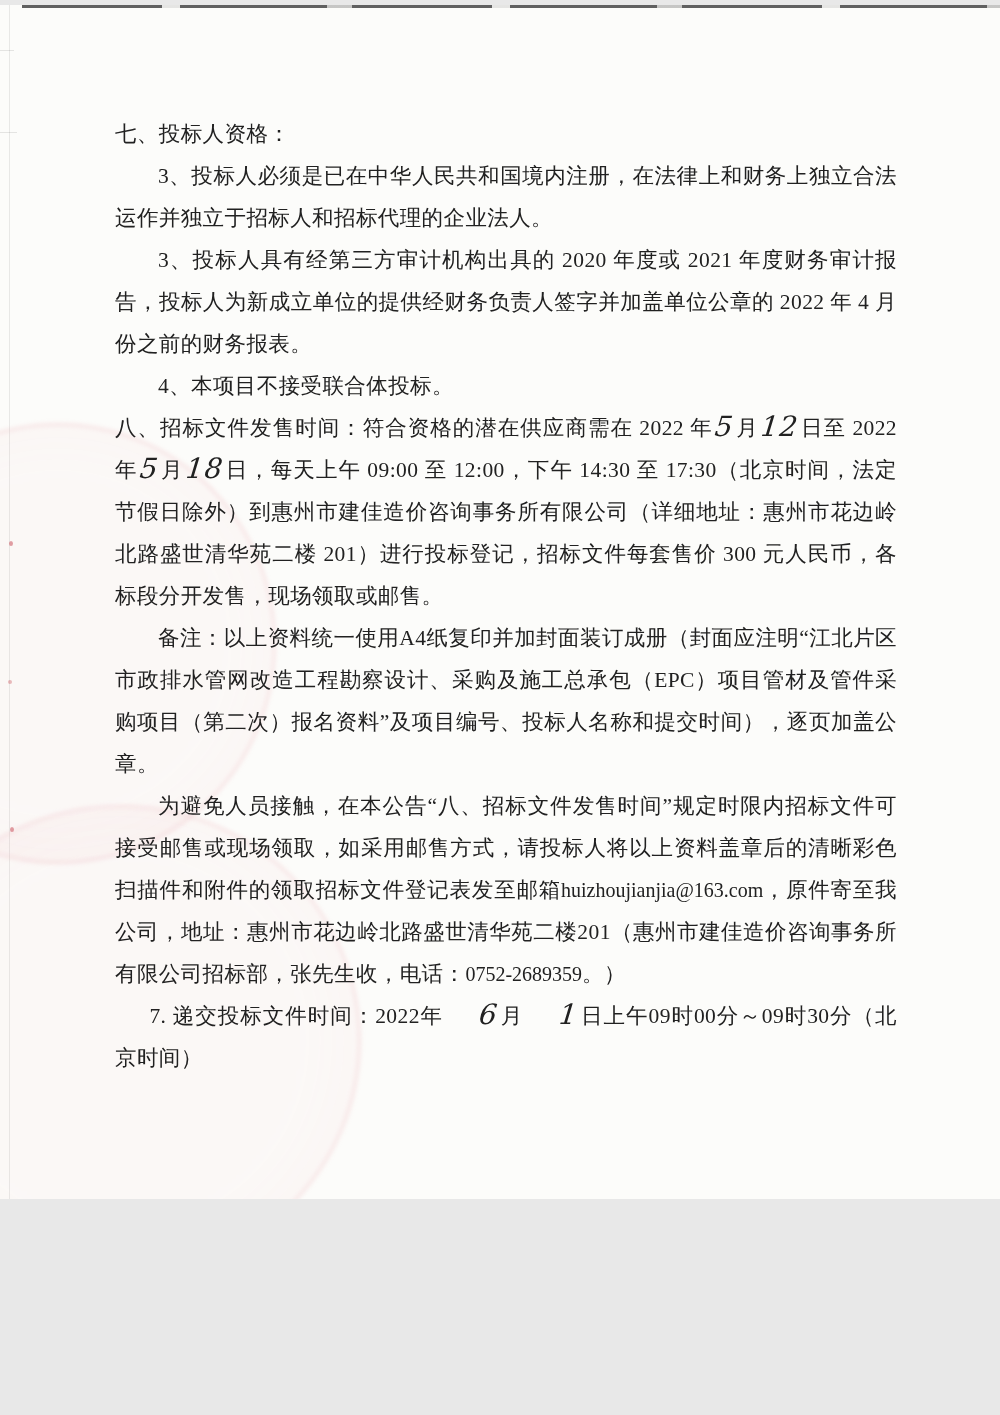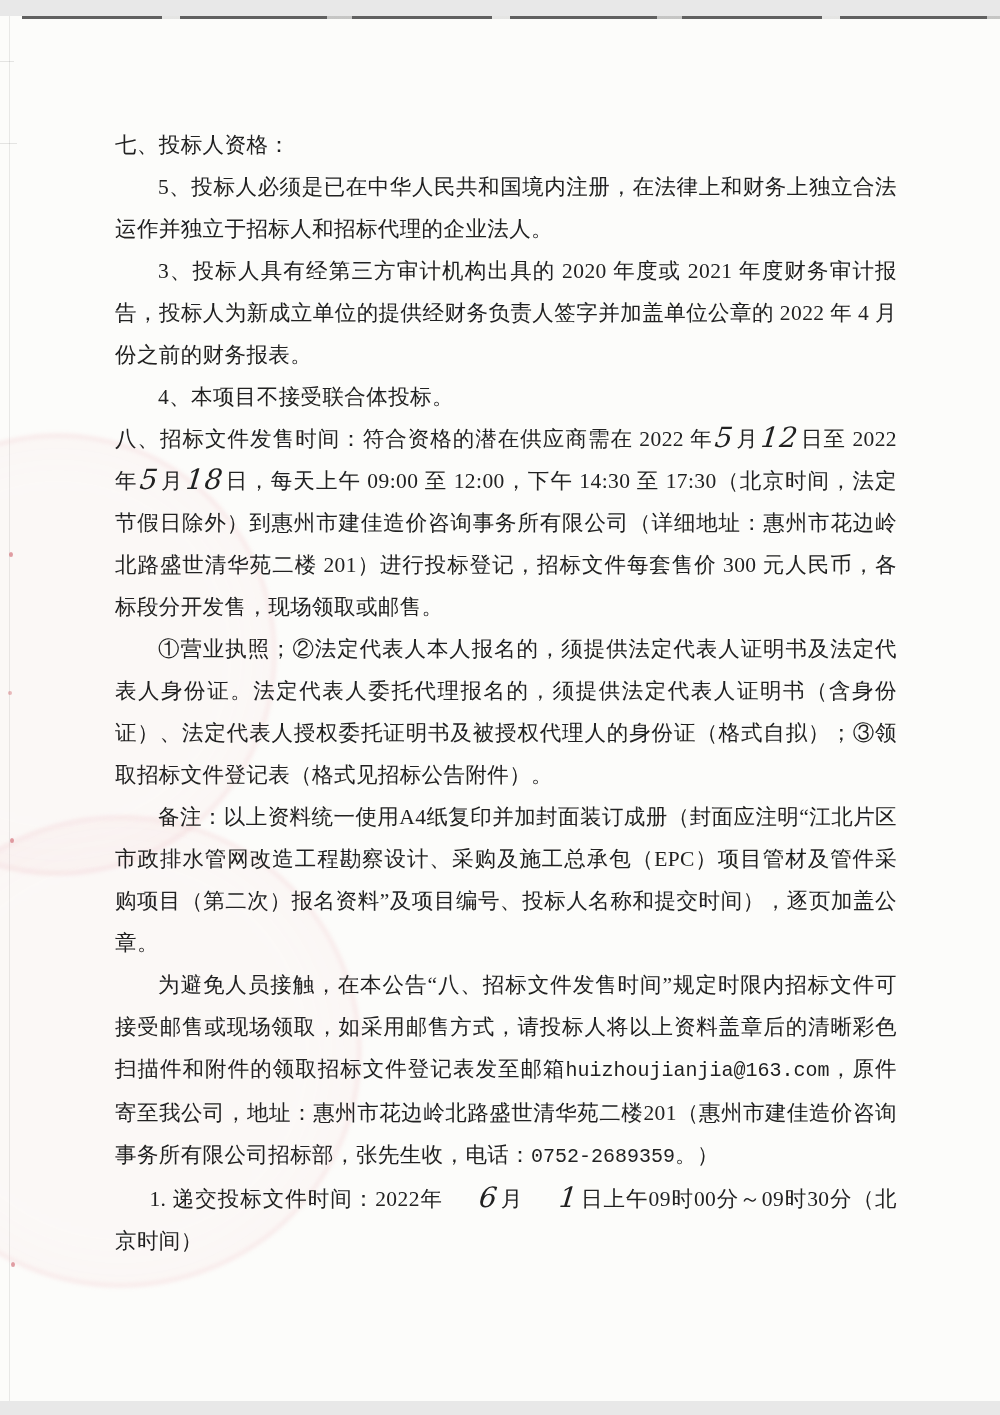--- a/index.html
+++ b/index.html
@@ -3,22 +3,22 @@
 <meta charset="utf-8">
 <style>
   html, body {
     margin: 0;
     padding: 0;
     background: #e8e8e8;
   }
   .page {
     position: relative;
     width: 1000px;
-    height: 1385px;
-    margin: 16px auto;
+    height: 1194px;
+    margin: 5px auto;
     background: #fcfcfa;
     overflow: hidden;
     font-family: "Liberation Serif", "DejaVu Serif", serif;
   }
   
   .scan-top-edge {
     position: absolute;
     top: 0; left: 22px; right: 0;
     height: 3px;
     background: repeating-linear-gradient(90deg,
@@ -82,44 +82,43 @@
     font-family: "DejaVu Serif", serif;
     font-style: italic;
     font-size: 1.3em;
     line-height: 1;
     transform: skewX(-6deg) translateY(1px);
     padding: 0 2px;
     letter-spacing: 1px;
   }
   
   .mono {
-    font-family: Liberation Mono, monospace;
+    font-family: Liberation Serif, serif;
     font-size: 0.93em;
     letter-spacing: 0;
   }
 </style>
 </head>
 <body>
 
 <div class="page" style="background: rgb(252, 252, 250);">
   <div class="scan-top-edge"></div>
   <div class="scan-left-line"></div>
   <div class="scan-hline scan-hline-1"></div>
   <div class="scan-hline scan-hline-2"></div>
   <div class="stamp-bleed stamp-bleed-1"></div>
   <div class="stamp-bleed stamp-bleed-2"></div>
   <div class="speck speck-1"></div>
   <div class="speck speck-2"></div>
   <div class="speck speck-3"></div>
   <div class="speck speck-4"></div>
   <div class="content" style="color: rgb(33, 33, 33);">
       <p class="para indent-flush"><span class="run">七、投标人资格：</span></p>
-      <p class="para indent-body"><span class="run">5、投标人必须是已在中华人民共和国境内注册，在法律上和财务上独立合法运作并独立于招标人和招标代理的企业法人。</span></p>
+      <p class="para indent-body"><span class="run">3、投标人必须是已在中华人民共和国境内注册，在法律上和财务上独立合法运作并独立于招标人和招标代理的企业法人。</span></p>
       <p class="para indent-body"><span class="run">3、投标人具有经第三方审计机构出具的 2020 年度或 2021 年度财务审计报告，投标人为新成立单位的提供经财务负责人签字并加盖单位公章的 2022 年 4 月份之前的财务报表。</span></p>
       <p class="para indent-body"><span class="run">4、本项目不接受联合体投标。</span></p>
       <p class="para indent-flush"><span class="run">八、招标文件发售时间：符合资格的潜在供应商需在 2022 年</span><span class="run hand">5</span><span class="run">月</span><span class="run hand">12</span><span class="run">日至 2022 年</span><span class="run hand">5</span><span class="run">月</span><span class="run hand">18</span><span class="run">日，每天上午 09:00 至 12:00，下午 14:30 至 17:30（北京时间，法定节假日除外）到惠州市建佳造价咨询事务所有限公司（详细地址：惠州市花边岭北路盛世清华苑二楼 201）进行投标登记，招标文件每套售价 300 元人民币，各标段分开发售，现场领取或邮售。</span></p>
-      <p class="para indent-body"><span class="run">①营业执照；②法定代表人本人报名的，须提供法定代表人证明书及法定代表人身份证。法定代表人委托代理报名的，须提供法定代表人证明书（含身份证）、法定代表人授权委托证明书及被授权代理人的身份证（格式自拟）；③领取招标文件登记表（格式见招标公告附件）。</span></p>
       <p class="para indent-body"><span class="run">备注：以上资料统一使用A4纸复印并加封面装订成册（封面应注明“江北片区市政排水管网改造工程勘察设计、采购及施工总承包（EPC）项目管材及管件采购项目（第二次）报名资料”及项目编号、投标人名称和提交时间），逐页加盖公章。</span></p>
       <p class="para indent-body"><span class="run">为避免人员接触，在本公告“八、招标文件发售时间”规定时限内招标文件可接受邮售或现场领取，如采用邮售方式，请投标人将以上资料盖章后的清晰彩色扫描件和附件的领取招标文件登记表发至邮箱</span><span class="run mono">huizhoujianjia@163.com</span><span class="run">，原件寄至我公司，地址：惠州市花边岭北路盛世清华苑二楼201（惠州市建佳造价咨询事务所有限公司招标部，张先生收，电话：</span><span class="run mono">0752-2689359</span><span class="run">。）</span></p>
-      <p class="para indent-item9"><span class="run">1. 递交投标文件时间：2022年</span><span class="run hand">6</span><span class="run">月</span><span class="run hand">1</span><span class="run">日上午09时00分～09时30分（北京时间）</span></p>
+      <p class="para indent-item9"><span class="run">7. 递交投标文件时间：2022年</span><span class="run hand">6</span><span class="run">月</span><span class="run hand">1</span><span class="run">日上午09时00分～09时30分（北京时间）</span></p>
       <p class="para indent-item9"></p>
     </div>
 </div>
 
 </body></html>

